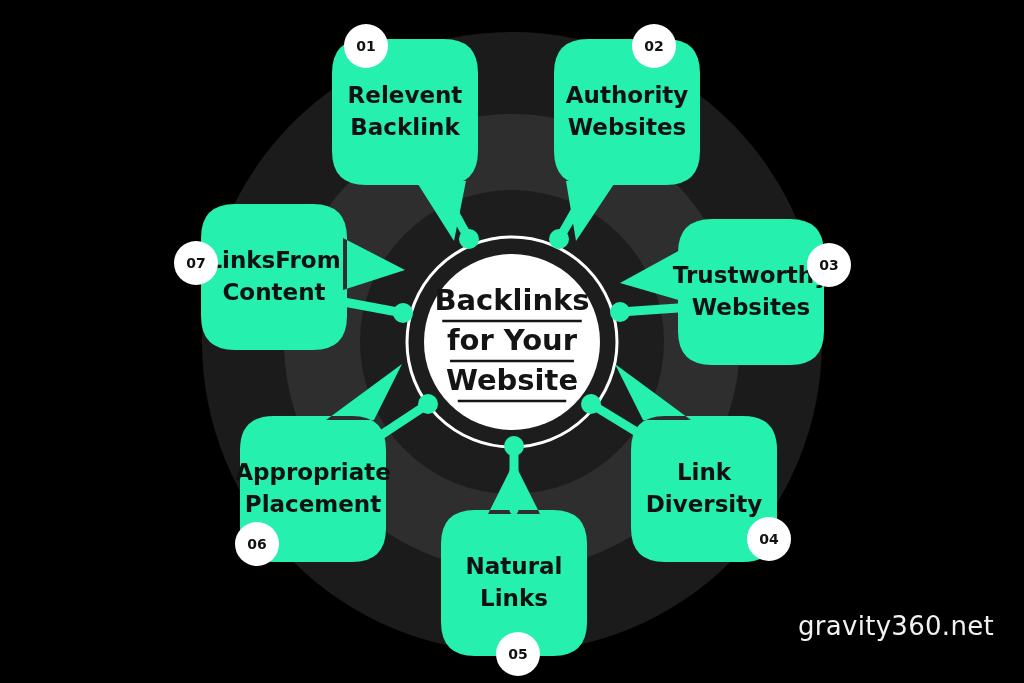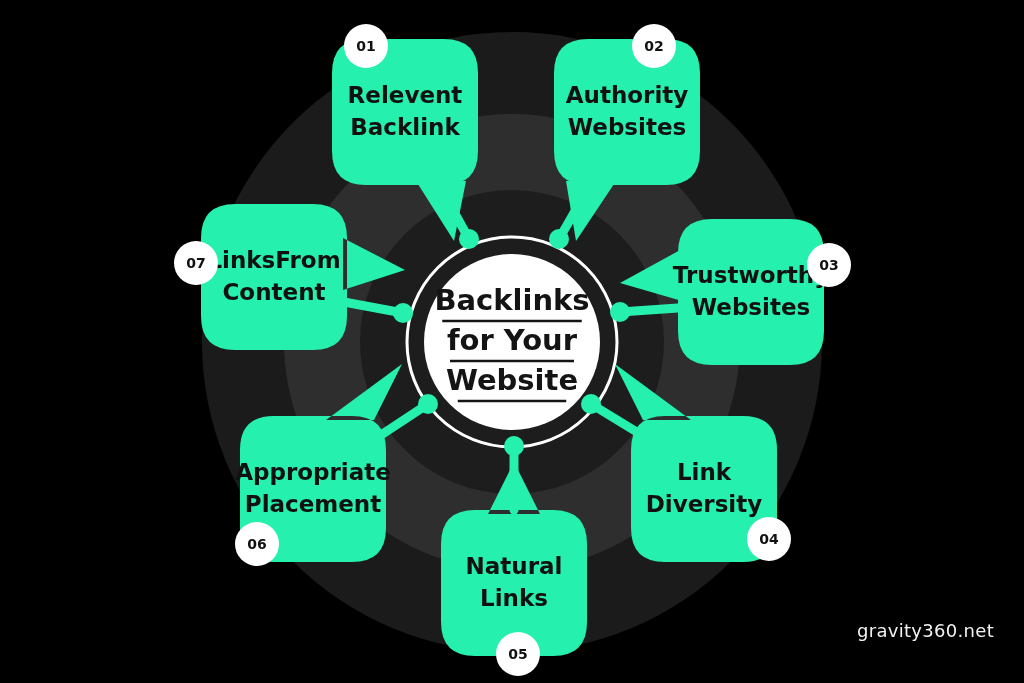--- a/index.html
+++ b/index.html
@@ -53,21 +53,21 @@
   .center-underline {
     stroke: #141414;
     stroke-width: 2.4;
   }
   .watermark {
     position: absolute;
     right: 30px;
     bottom: 42px;
     color: #f2f2f2;
     font-family: "DejaVu Sans", "Liberation Sans", sans-serif;
-    font-size: 18px;
+    font-size: 26px;
     letter-spacing: 0.3px;
     white-space: nowrap;
   }
 </style>
 </head>
 <body>
 
 <div id="stage">
 
   <svg id="diagram-svg" viewBox="0 0 1024 683">

